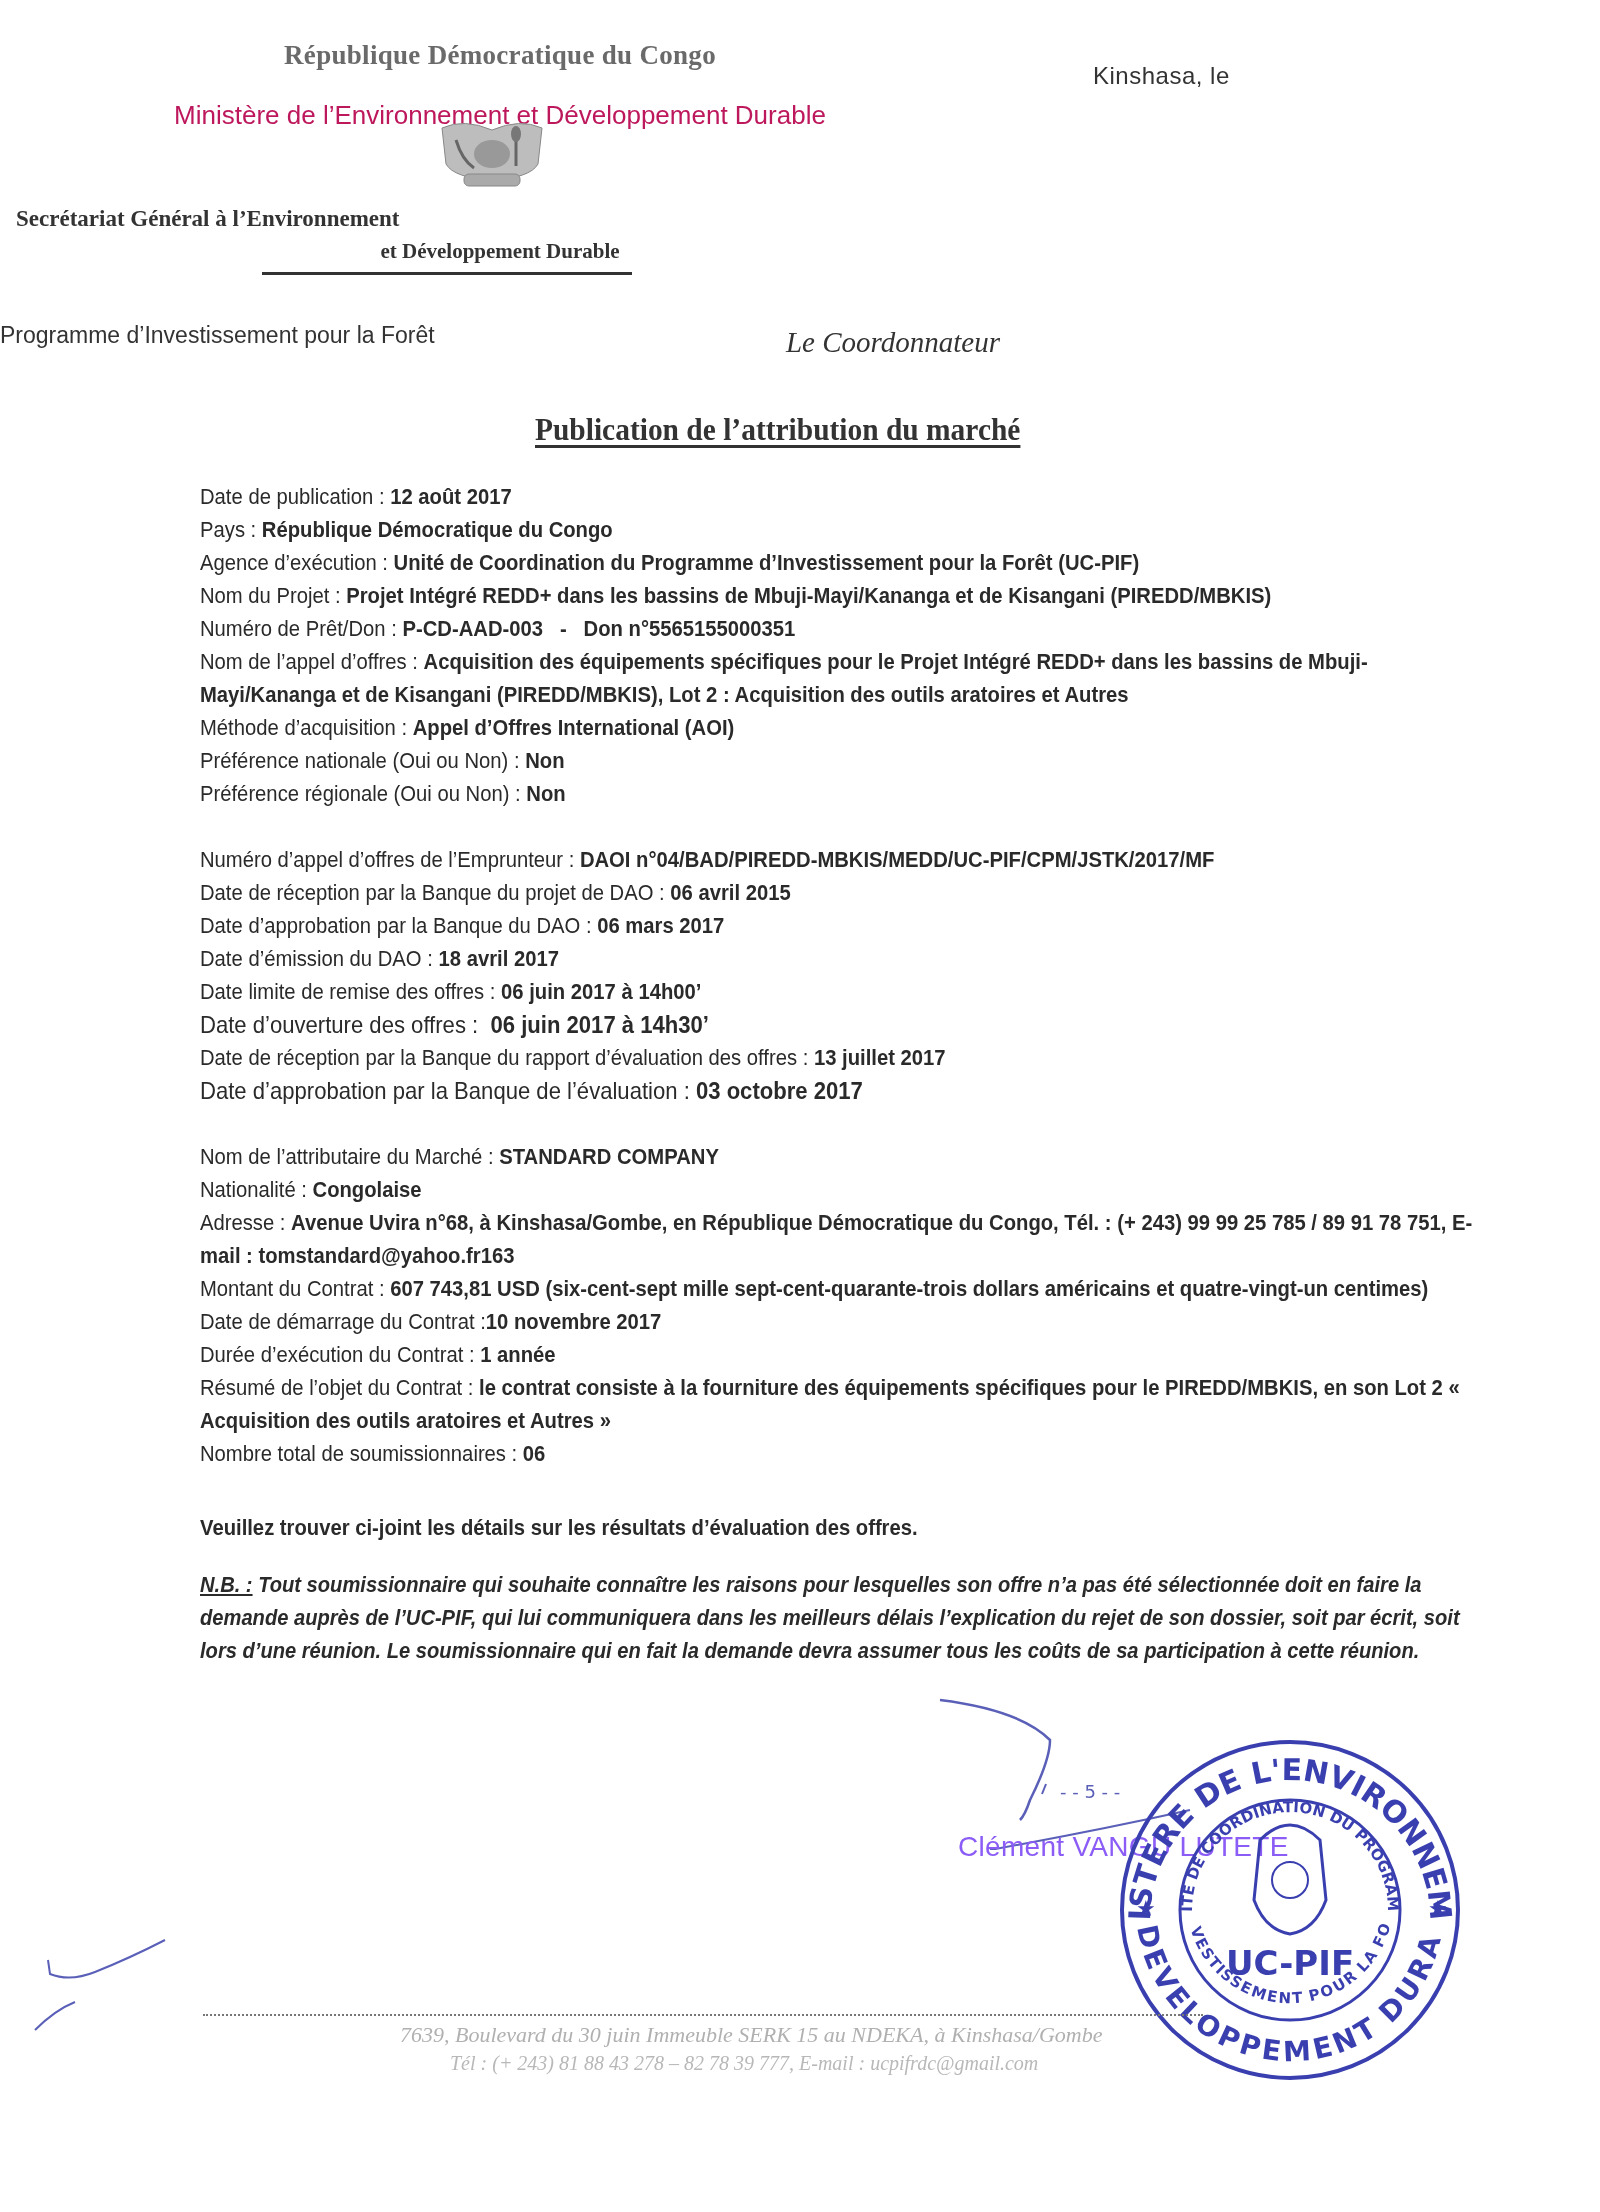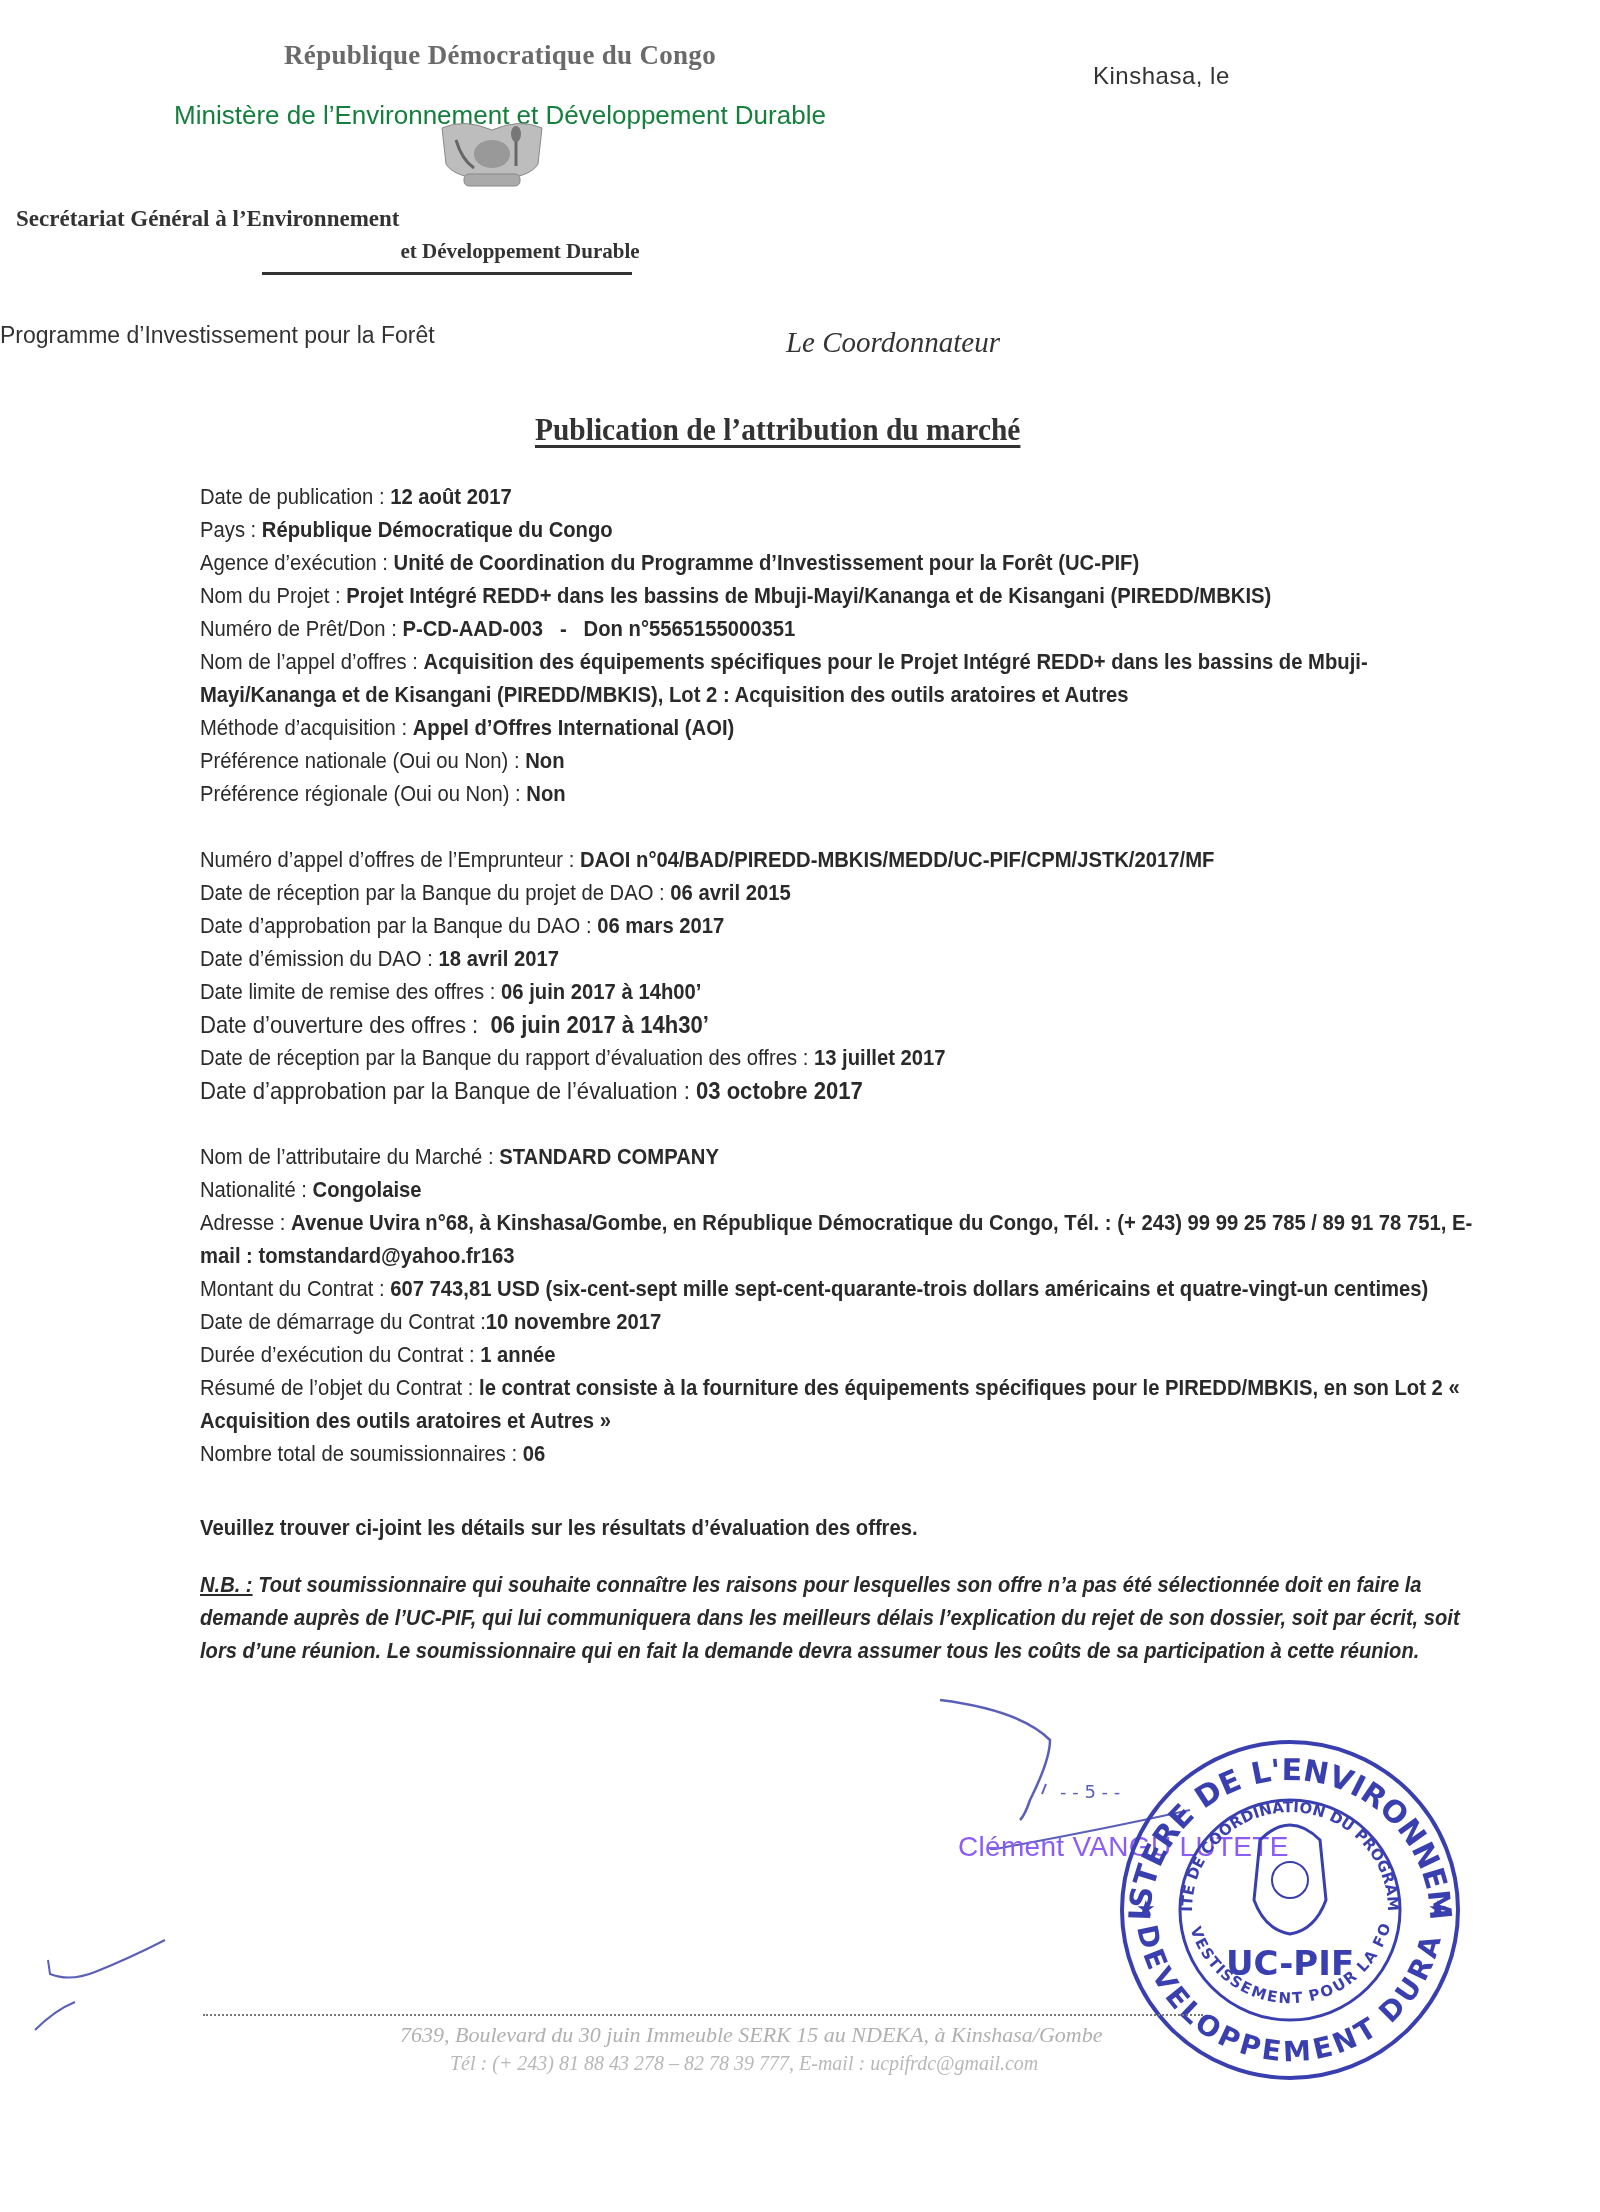--- a/index.html
+++ b/index.html
@@ -3,26 +3,26 @@
 <meta charset="utf-8">
 <style>
   html, body { margin: 0; padding: 0; background: #ffffff; }
   body { width: 1600px; height: 2212px; position: relative; overflow: hidden; color: #222; }
   .abs { position: absolute; }
   .serif { font-family: "Liberation Serif", "DejaVu Serif", serif; }
   .sans { font-family: "Liberation Sans", "DejaVu Sans", sans-serif; margin-top: 24px; }
   .body-font { font-family: "Liberation Sans Narrow", "Liberation Sans", "DejaVu Sans", sans-serif; }
 
   .rdc { left: 0; width: 1000px; top: 40px; text-align: center; font-size: 27px; font-weight: bold; color: #6a6a6a; letter-spacing: 0.3px; }
-  .ministere { left: 0; width: 1000px; top: 76px; text-align: center; font-size: 26px; color: #15803d; }
+  .ministere { left: 0; width: 1000px; top: 76px; text-align: center; font-size: 26px; color: #be185d; }
   .date-place { left: 1093px; top: 38px; font-size: 24px; color: #333; letter-spacing: 0.5px; }
 
   .emblem { left: 434px; top: 120px; width: 116px; height: 72px; }
   .secretariat { left: 0; width: 1000px; top: 206px; text-align: left; font-size: 23px; font-weight: bold; color: #333; margin-left: 16px; }
-  .secretariat2 { left: 0; width: 1000px; top: 239px; text-align: center; font-size: 21px; font-weight: bold; color: #333; margin-left: 20px; }
+  .secretariat2 { left: 0; width: 1000px; top: 239px; text-align: center; font-size: 21px; font-weight: bold; color: #333; }
   .sec-rule { left: 262px; top: 272px; width: 370px; height: 3px; background: #333; }
   .programme { left: 0; width: 1000px; top: 298px; text-align: left; font-size: 23px; color: #333; }
   .coord { left: 0; width: 1000px; top: 326px; text-align: right; font-size: 29px; font-style: italic; color: #333; }
 
   .title { left: 535px; top: 412px; font-size: 31px; font-weight: bold; color: #333; text-decoration: underline; text-underline-offset: 5px; transform: scaleX(0.95); transform-origin: left; }
 
   .fields { left: 200px; top: 480px; width: 1290px; font-size: 22px; color: #2a2a2a; }
   .field { line-height: 33px; min-height: 33px; transform: scaleX(0.92); transform-origin: left; white-space: normal; width: 1400px; }
   .field .label { font-weight: normal; }
   .field .value { font-weight: bold; }

